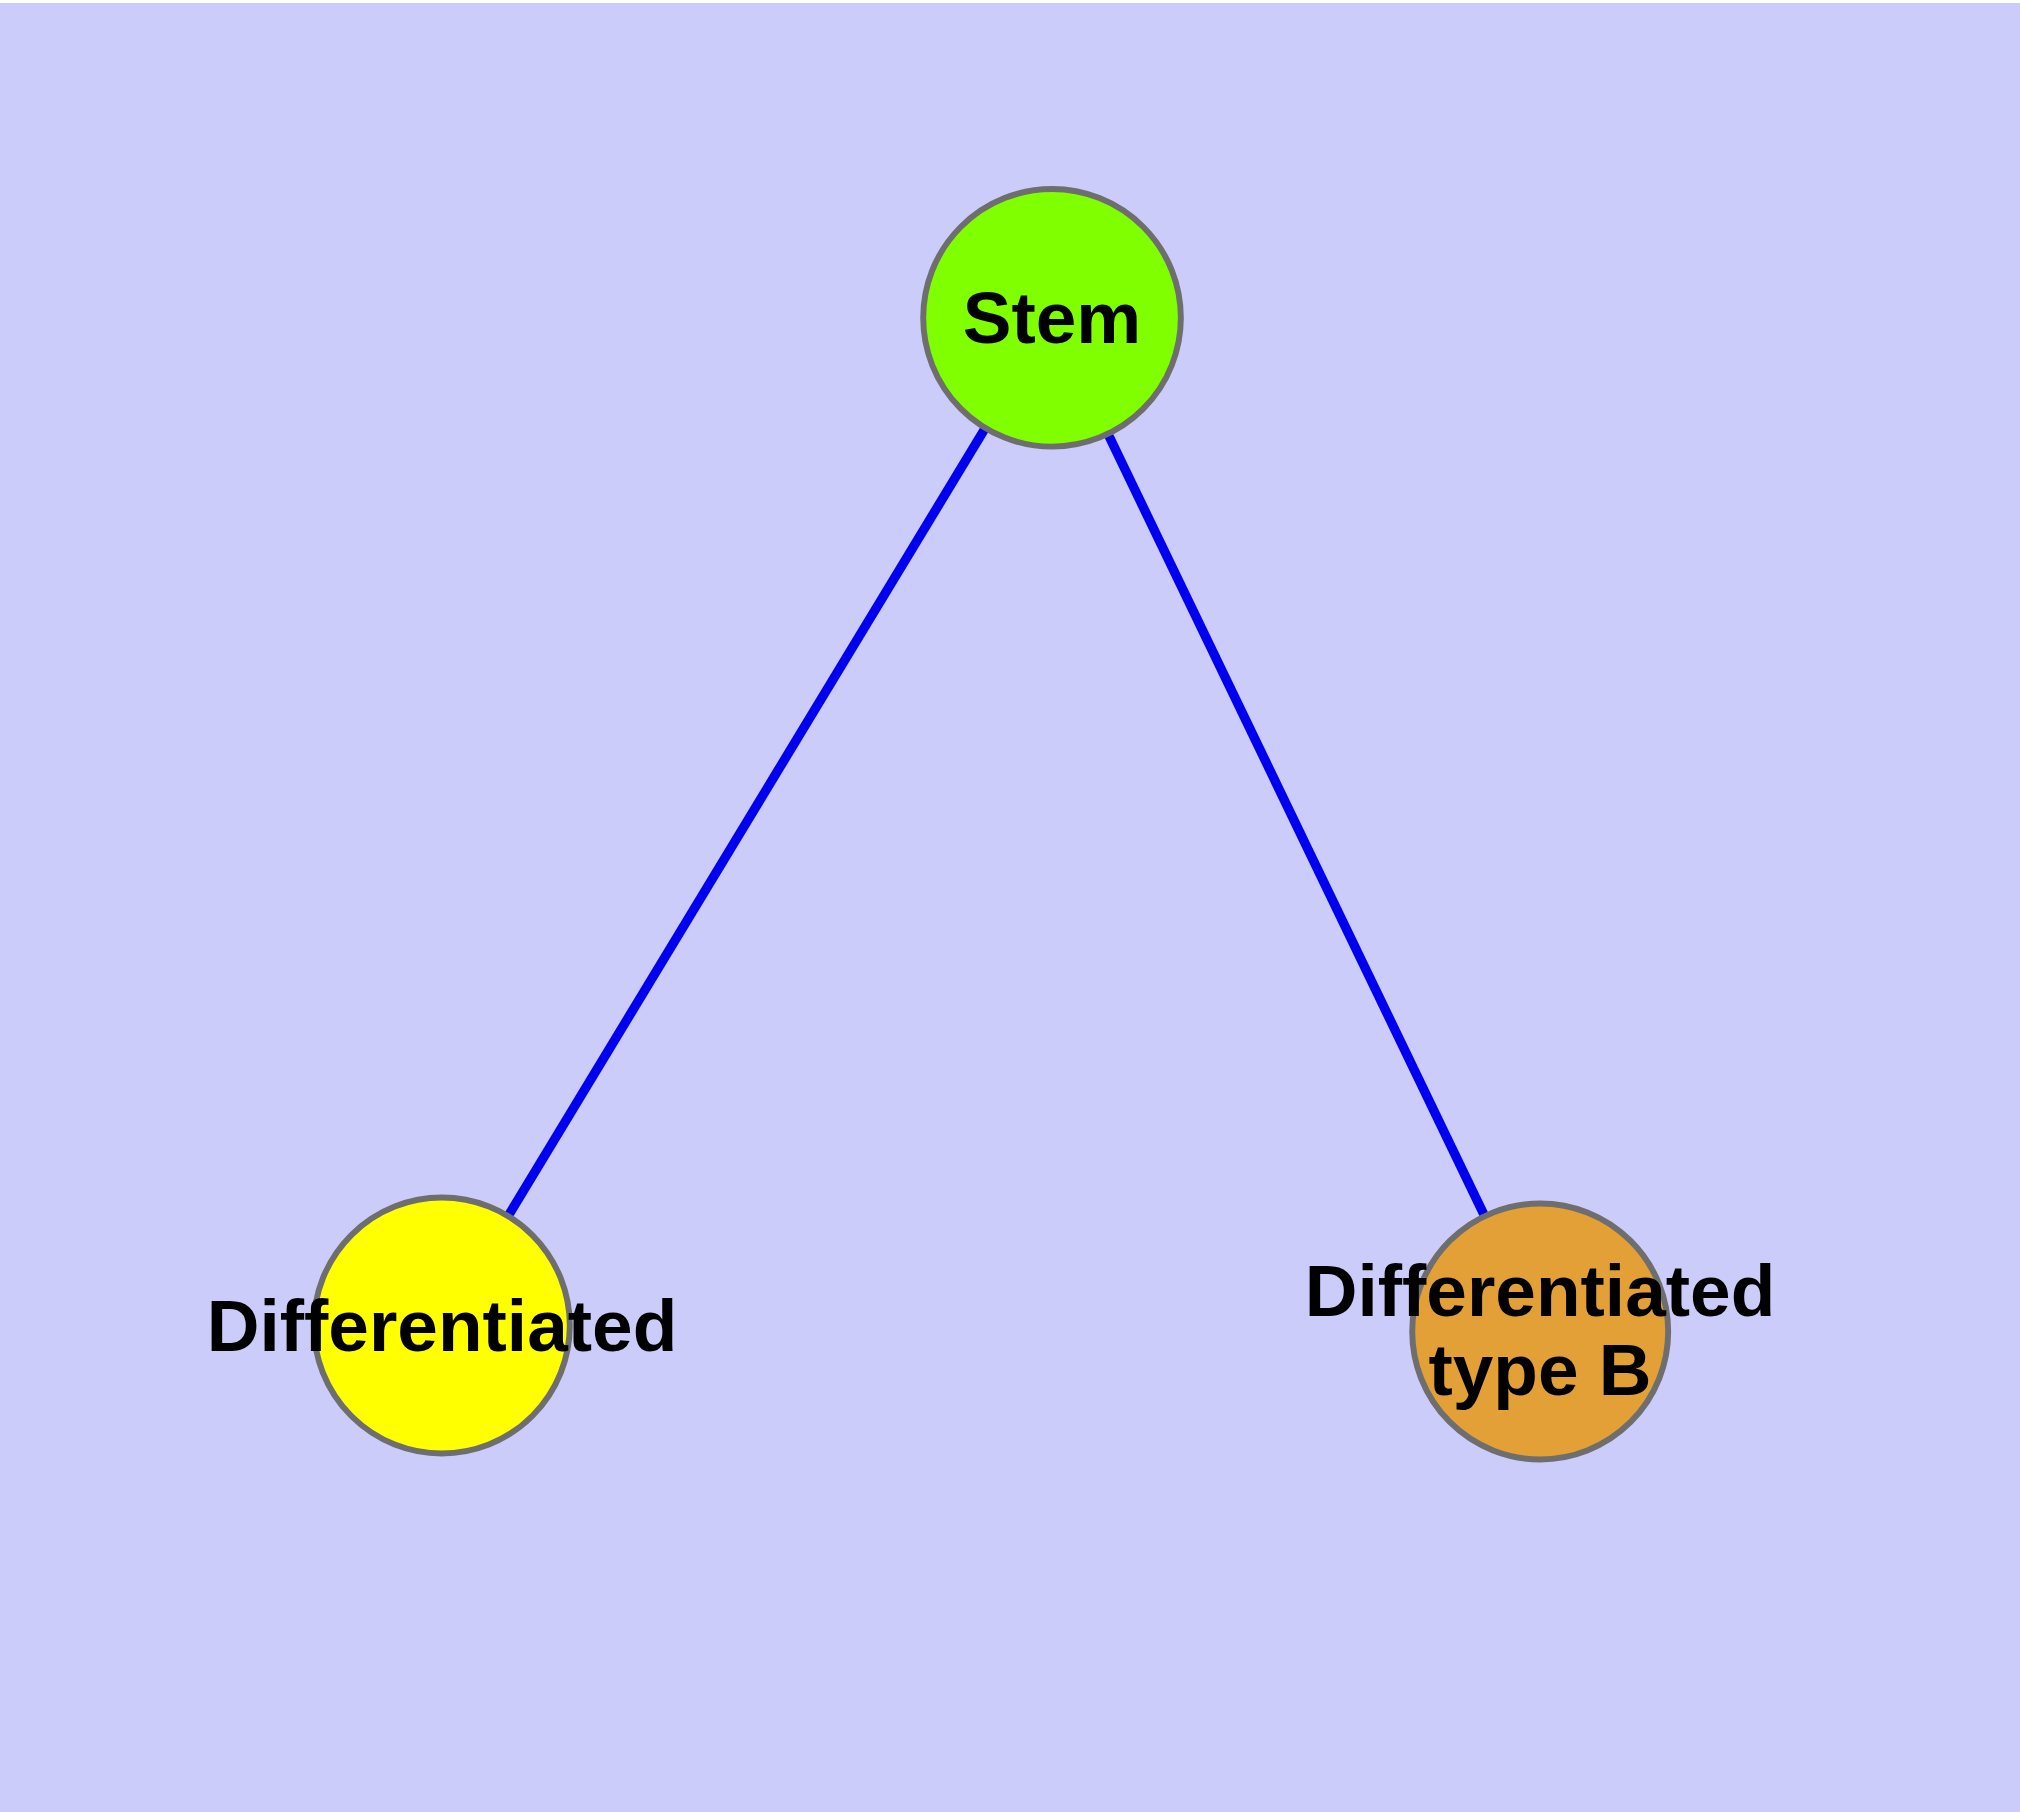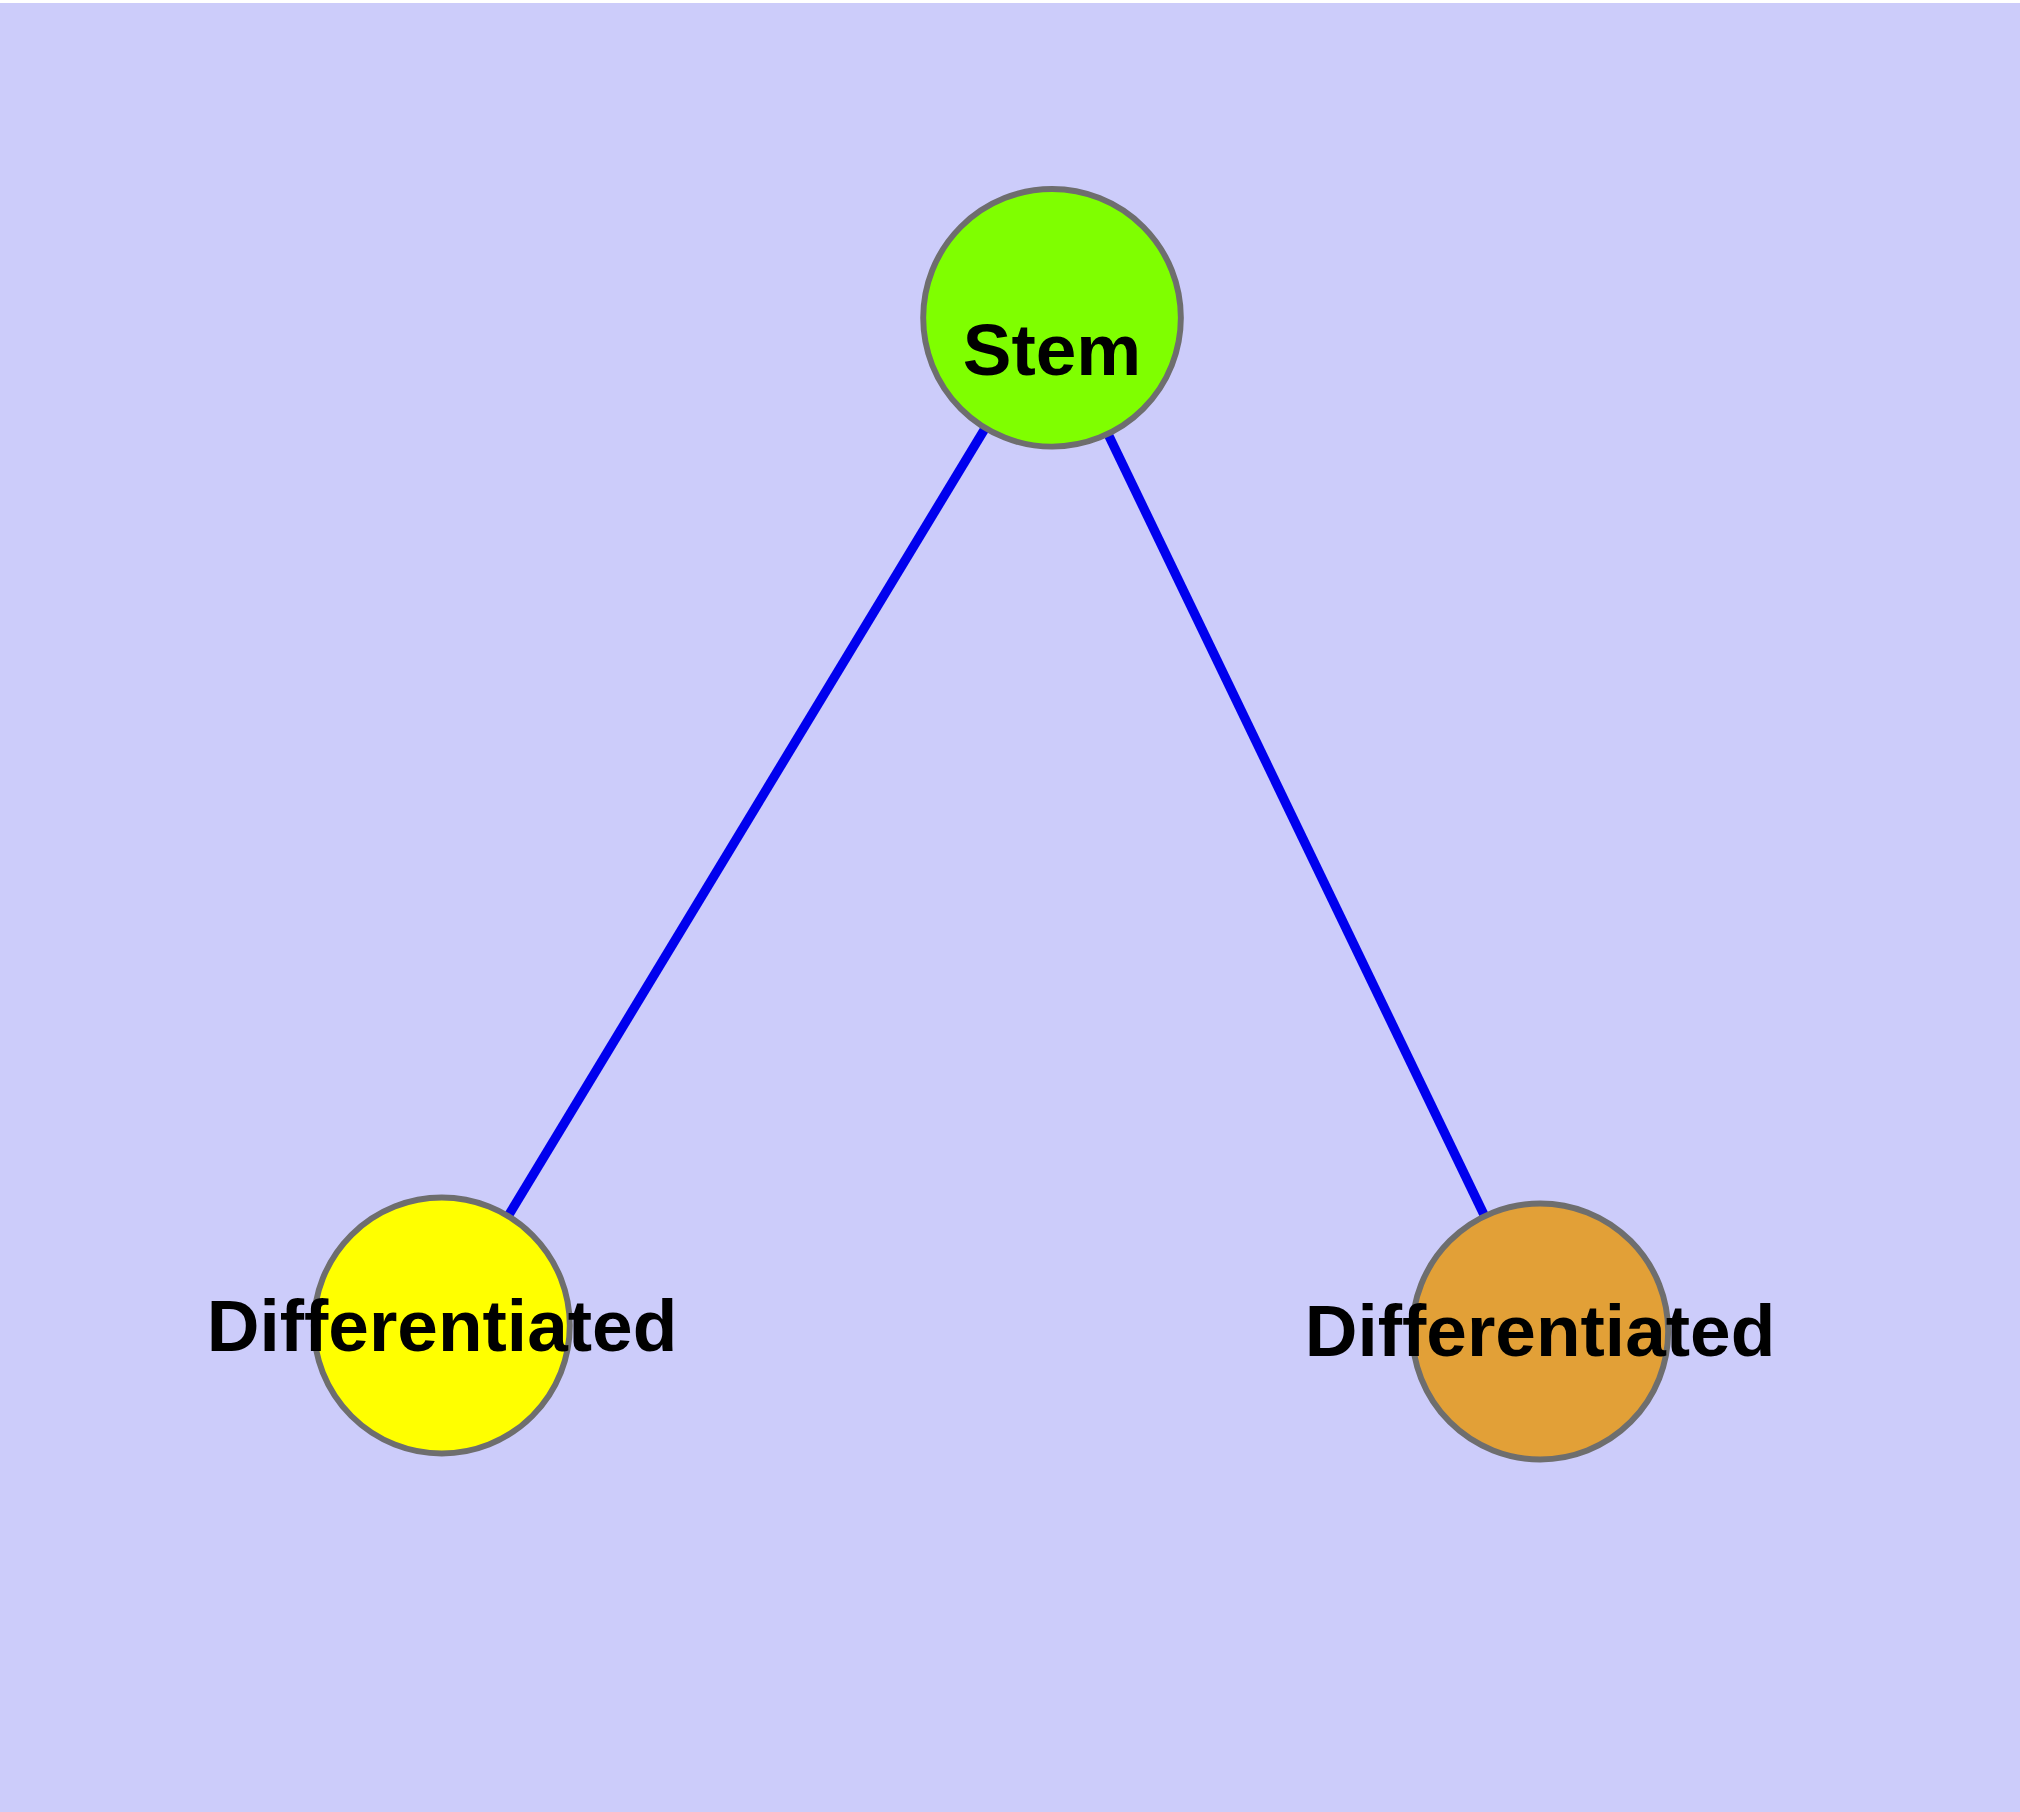--- a/index.html
+++ b/index.html
@@ -58,20 +58,20 @@
       <line x1="1241" y1="375" x2="521" y2="1564" stroke="#0000ee" stroke-width="11" stroke-linecap="butt"></line>
       <line x1="1241" y1="375" x2="1817" y2="1571" stroke="#0000ee" stroke-width="11" stroke-linecap="butt"></line>
     </g>
     <g>
       <circle cx="521" cy="1564" r="151" fill="#ffff00" stroke="#6e6e6e" stroke-width="7"></circle>
       <circle cx="1817" cy="1571" r="151" fill="#e2a037" stroke="#6e6e6e" stroke-width="7"></circle>
       <circle cx="1241" cy="375" r="152" fill="#7fff00" stroke="#6e6e6e" stroke-width="7"></circle>
     </g>
   </svg>
 
-  <div class="node-label label-stem" style="left:1052px; top:318px;margin-top:32px;"><span>Stem</span></div>
+  <div class="node-label label-stem" style="left:1052px; top:318px;"><span>Stem</span></div>
 
   <div class="node-label label-typea" style="left:442px; top:1326px;"><span>Differentiated</span><br></div>
 
-  <div class="node-label label-typeb" style="left:1540px; top:1331px;"><span>Differentiated</span><br></div>
+  <div class="node-label label-typeb" style="left:1540px; top:1331px;"><span>Differentiated</span><br><span>type B</span></div>
 
 </div>
 
 
 </body></html>

